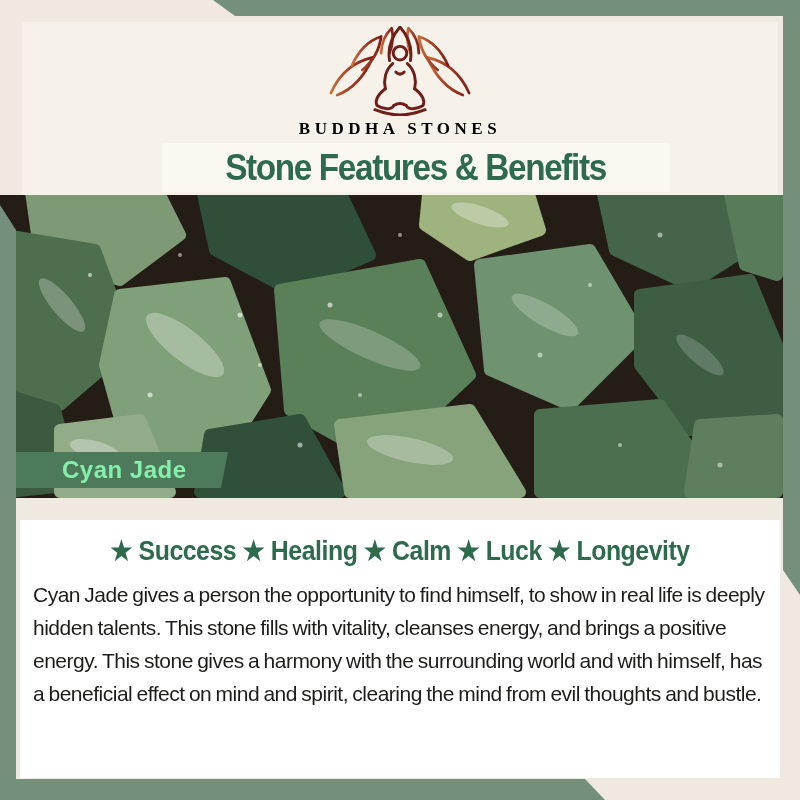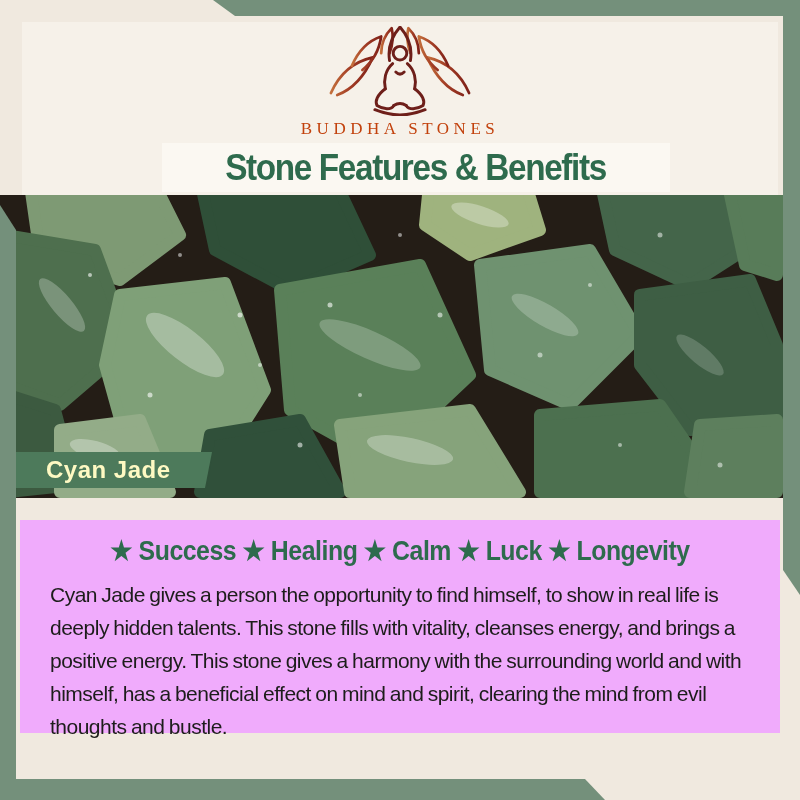--- a/index.html
+++ b/index.html
@@ -38,56 +38,56 @@
     position:absolute;left:22px;top:22px;width:756px;height:173px;
     background:var(--card-cream,#f6f1e9);z-index:1;
   }
   .logo-wrap{
     position:absolute;left:0;top:26px;width:800px;height:90px;
     display:flex;justify-content:center;z-index:2;
   }
   .brand-name{
     position:absolute;left:0;top:119px;width:800px;text-align:center;
     font-family:"Liberation Serif", serif;font-size:17px;letter-spacing:4.5px;
-    color:#c2410c;z-index:2;white-space:nowrap;
+    color:#000000;z-index:2;white-space:nowrap;font-weight:bold;
   }
   .title-banner{
     position:absolute;left:162px;top:143px;width:508px;height:49px;
     background:var(--banner-cream,#fbf8f2);z-index:3;
     display:flex;align-items:center;justify-content:center;
   }
   .title-banner .title{
     font-size:37px;font-weight:bold;color:var(--heading-green,#2e6b4d);
     letter-spacing:-1.5px;white-space:nowrap;transform:scaleX(.9);
   }
   
   .photo{
     position:absolute;left:0;top:195px;width:783px;height:303px;
     z-index:2;overflow:hidden;background:#241d16;
   }
   .photo svg{display:block;width:100%;height:100%;}
   .photo-label{
     position:absolute;left:16px;top:452px;width:196px;height:36px;
     background:var(--badge-green,#4d7a5b);z-index:5;
     clip-path:polygon(0 0,100% 0,calc(100% - 7px) 100%,0 100%);
-    color:#fef9c3;font-size:24px;font-weight:bold;letter-spacing:.5px;
-    line-height:35px;padding-left:0;text-indent:30px;white-space:nowrap;
+    color:#86efac;font-size:24px;font-weight:bold;letter-spacing:.5px;
+    line-height:35px;padding-left:16px;text-indent:30px;white-space:nowrap;
   }
   
   .info-panel{
-    position:absolute;left:20px;top:520px;width:760px;height:213px;
-    background:#f0abfc;z-index:3;
+    position:absolute;left:20px;top:520px;width:760px;height:258px;
+    background:#ffffff;z-index:3;
   }
   .benefits-line{
     margin-top:15px;text-align:center;
     font-size:27px;font-weight:bold;color:var(--heading-green,#2e6b4d);
     letter-spacing:-.5px;white-space:nowrap;transform:scaleX(.92);
   }
   .description{
-    margin:11px 12px 0 30px;
+    margin:11px 12px 0 13px;
     font-size:21px;line-height:33px;color:#1d1d1b;
     letter-spacing:-.5px;word-spacing:-1px;
   }
 </style>
 </head>
 <body style="--sage: #74907b; --badge-green: #4d7a5b; --heading-green: #2e6b4d; --cream: #f0e9df; --card-cream: #f6f1e9; --banner-cream: #fbf8f2; --logo-red: #8a2a1d;">
 
 <div class="card-top"></div>
 
 <div class="logo-wrap">

